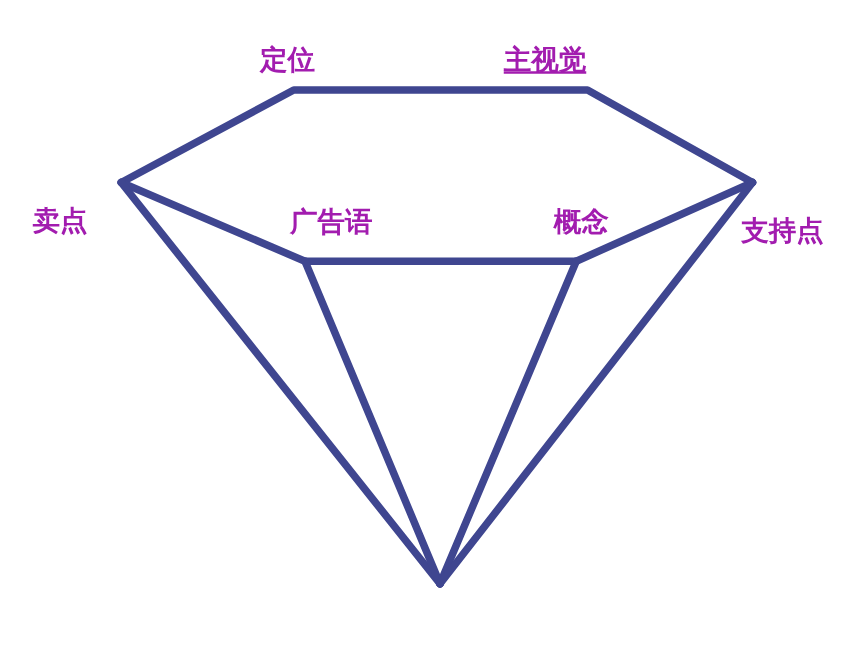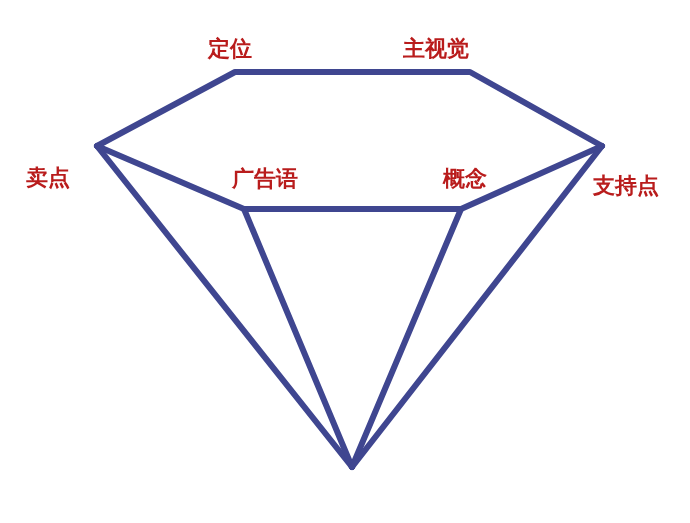--- a/index.html
+++ b/index.html
@@ -1,38 +1,38 @@
 <!DOCTYPE html>
 <html><head>
 <meta charset="utf-8">
 <style>
   html, body { margin:0; padding:0; }
   body { width:690px; height:523px; background:#ffffff; position:relative; overflow:hidden;
          font-family:"DejaVu Sans", sans-serif; }
   .canvas { position:absolute; left:0; top:0; width:690px; height:523px; }
   .canvas svg { position:absolute; left:0; top:0; }
-  .label { position:absolute; font-size:22px; font-weight:bold; color:#b91c1c; white-space:nowrap; line-height:1; }
+  .label { position:absolute; font-size:22px; font-weight:bold; color:#a21caf; white-space:nowrap; line-height:1; }
 </style>
 </head>
 <body>
 
 <div class="canvas">
   <svg width="690" height="523" viewBox="0 0 690 523">
     <g fill="none" stroke="#3f4690" stroke-width="6" stroke-linejoin="round" stroke-linecap="round">
 
       <polyline points="97,146 235,72 470,72 602,146"></polyline>
 
       <polyline points="97,146 244,209 461,209 602,146"></polyline>
 
       <line x1="97" y1="146" x2="352" y2="467"></line>
       <line x1="244" y1="209" x2="352" y2="467"></line>
       <line x1="461" y1="209" x2="352" y2="467"></line>
       <line x1="602" y1="146" x2="352" y2="467"></line>
     </g>
   </svg>
 
   <div class="label" style="left:208px; top:38px;">定位</div>
-  <div class="label" style="left:403px; top:38px;">主视觉</div>
+  <div class="label" style="left:403px; top:38px;text-decoration:underline;">主视觉</div>
   <div class="label" style="left:26px; top:167px;">卖点</div>
   <div class="label" style="left:232px; top:168px;">广告语</div>
   <div class="label" style="left:593px; top:175px;">支持点</div>
   <div class="label" style="left:443px; top:168px;">概念</div>
 </div>
 
 </body></html>

